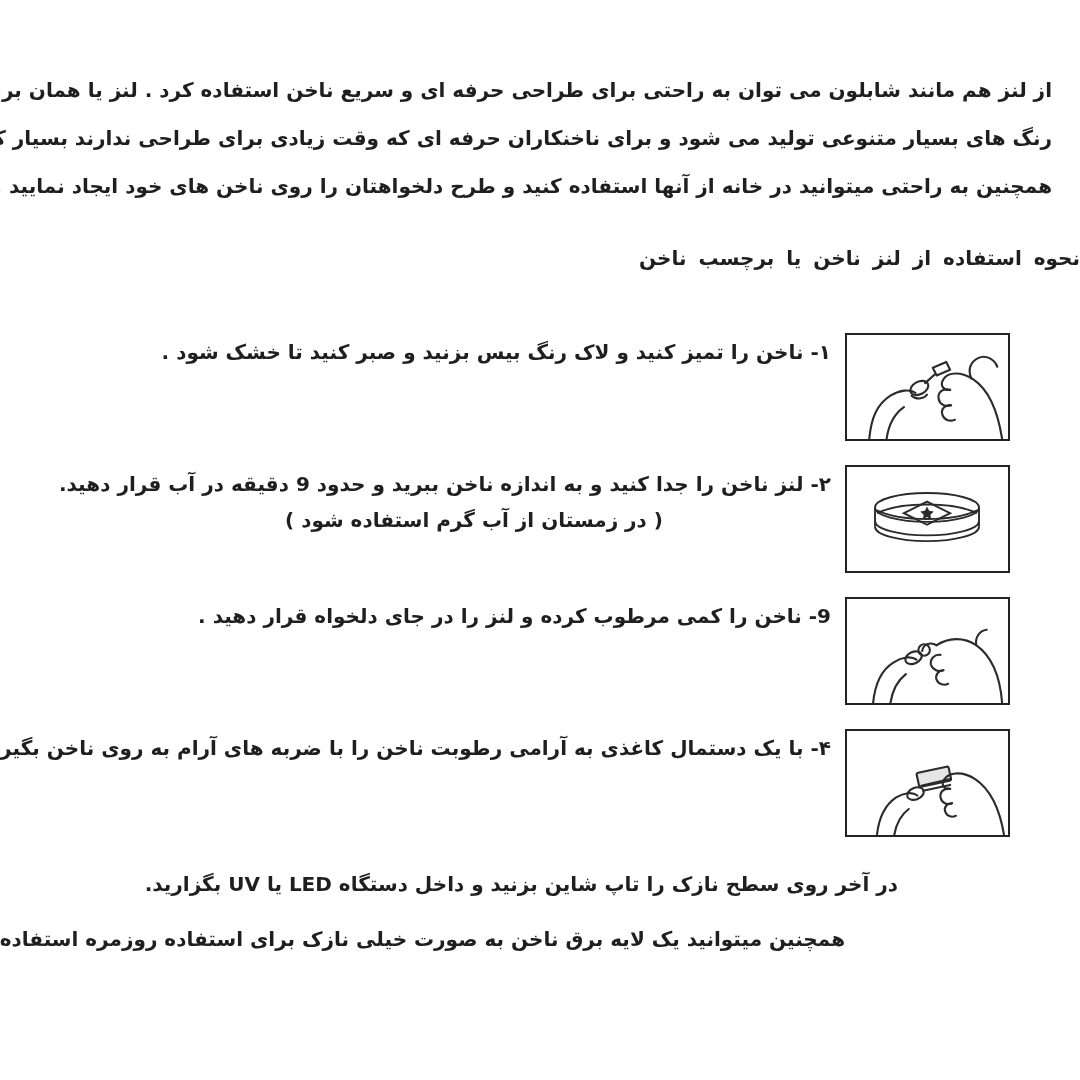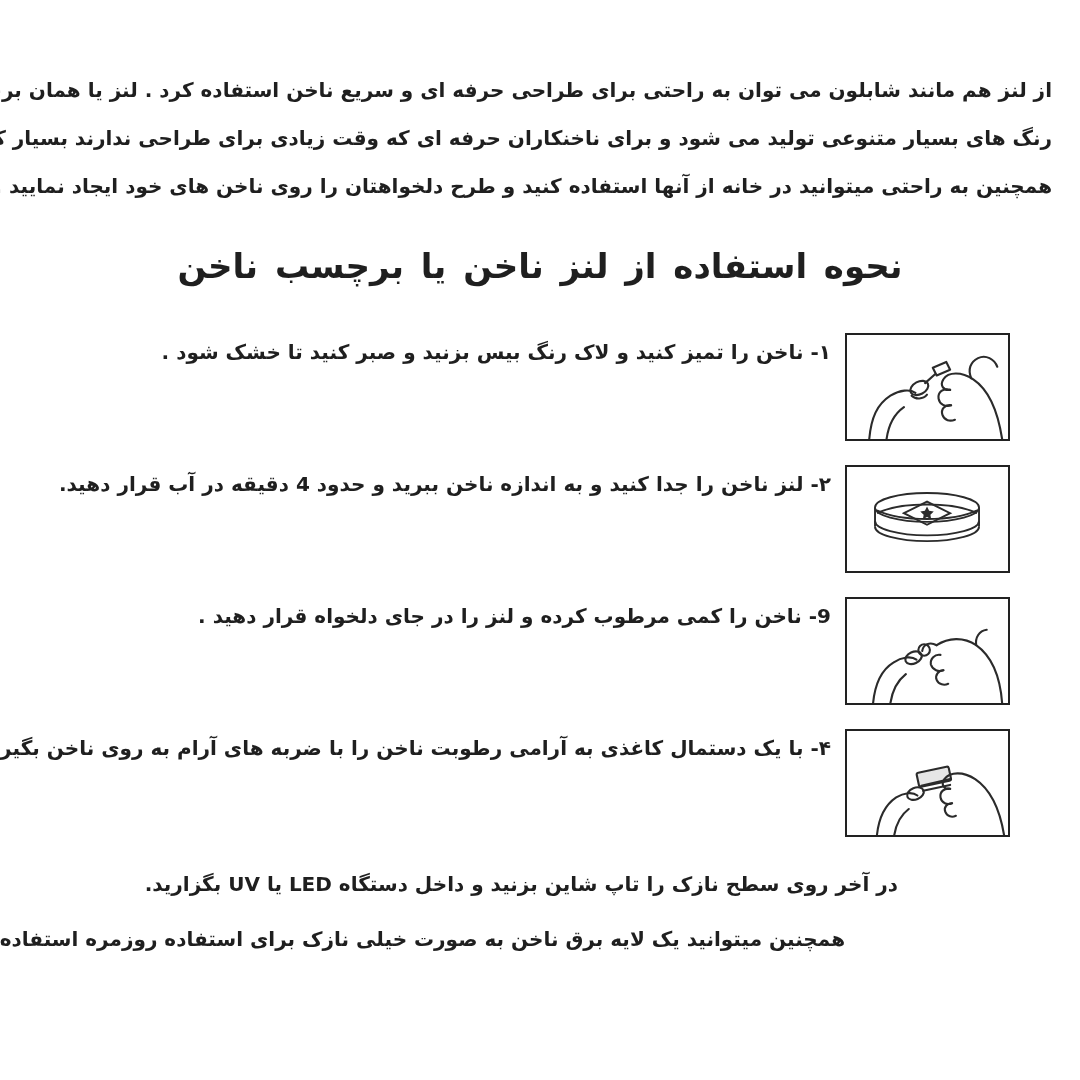--- a/index.html
+++ b/index.html
@@ -29,22 +29,21 @@
     line-height: 48px;
     white-space: nowrap;
   }
 
   
   .heading {
     position: absolute;
     top: 246px;
     left: 0;
     right: 0;
-    text-align: center;
-    font-size: 34px;
+    font-size: 20px;
     word-spacing: 5px;
   }
 
   
   .steps {
     position: absolute;
     top: 333px;
     right: 70px;
     left: 40px;
   }
@@ -113,21 +112,22 @@
           <path d="M106 57 C99 55 93 59 94 66 C95 72 101 75 107 73"></path>
           <path d="M107 73 C101 72 96 77 98 83 C100 89 106 90 111 88"></path>
           <path d="M128 45 C124 36 127 28 135 24 C143 20 152 25 155 33"></path>
         </g>
       </svg>
     </div>
   </div>
 
   <div class="step">
     <div class="step-text">
-      <div class="main">۲- لنز ناخن را جدا کنید و به اندازه ناخن ببرید و حدود 4 دقیقه در آب  قرار دهید.</div>
+      <div class="main">۲- لنز ناخن را جدا کنید و به اندازه ناخن ببرید و حدود 9 دقیقه در آب  قرار دهید.</div>
+      <div class="note">( در زمستان از آب گرم استفاده شود )</div>
     </div>
     <div class="step-figure">
       <svg viewBox="0 0 165 108">
         <g fill="none" stroke="#2b2b2b" stroke-width="2">
 
           <ellipse cx="82" cy="42" rx="54" ry="15"></ellipse>
           <path d="M28 42 L28 62"></path>
           <path d="M136 42 L136 62"></path>
           <path d="M28 62 A54 15 0 0 0 136 62"></path>
           <path d="M28 56 A54 15 0 0 0 136 56"></path>

